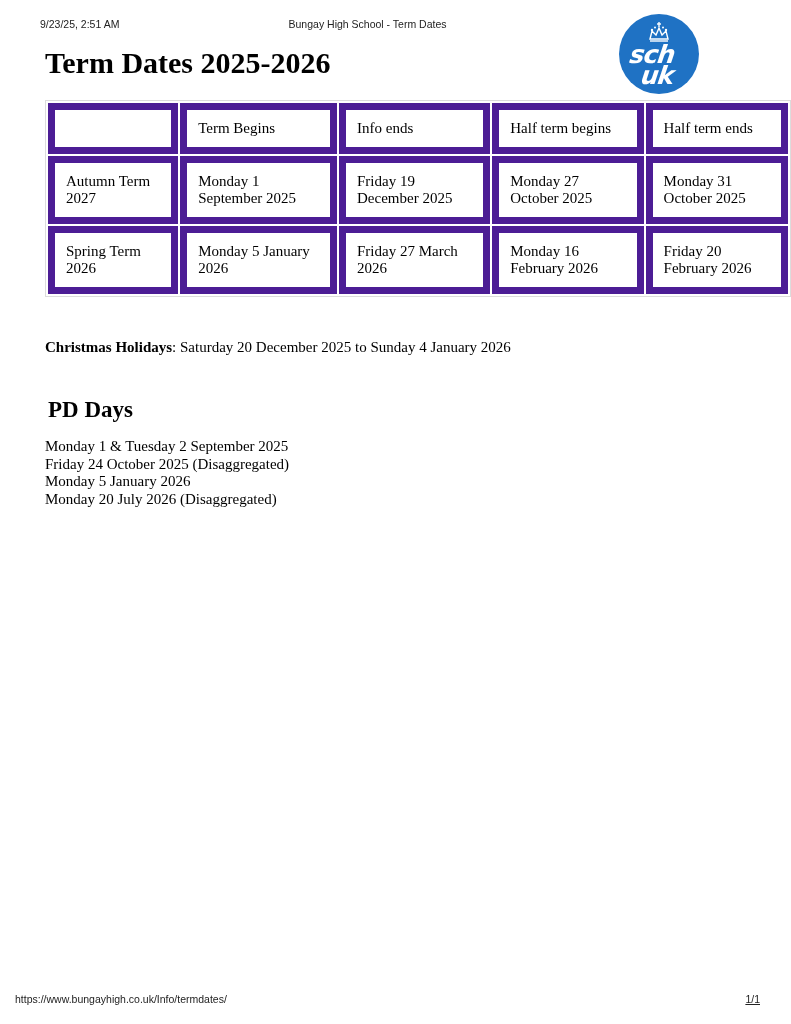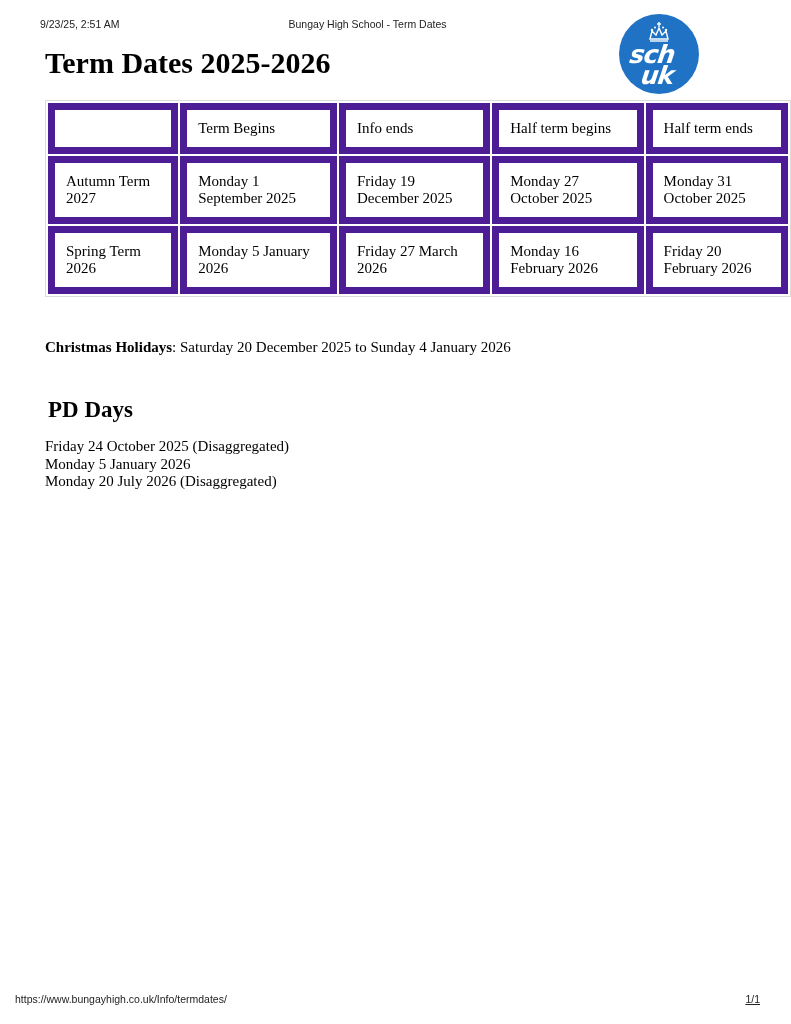--- a/index.html
+++ b/index.html
@@ -120,20 +120,21 @@
 </tbody>
   </table>
 
 <div class="holidays">
   <div><b>Christmas Holidays</b><span>: Saturday 20 December 2025 to Sunday 4 January 2026</span></div>
 </div>
 
 <h2 class="pd-title">PD Days</h2>
 
 <ul class="pd-list">
+  <li>Monday 1 &amp; Tuesday 2 September 2025</li>
   <li>Friday 24 October 2025 (Disaggregated)</li>
   <li>Monday 5 January 2026</li>
   <li>Monday 20 July 2026 (Disaggregated)</li>
 </ul>
 
 <div class="print-footer">
   <span class="url">https://www.bungayhigh.co.uk/Info/termdates/</span>
   <span class="page">1/1</span>
 </div>
 

